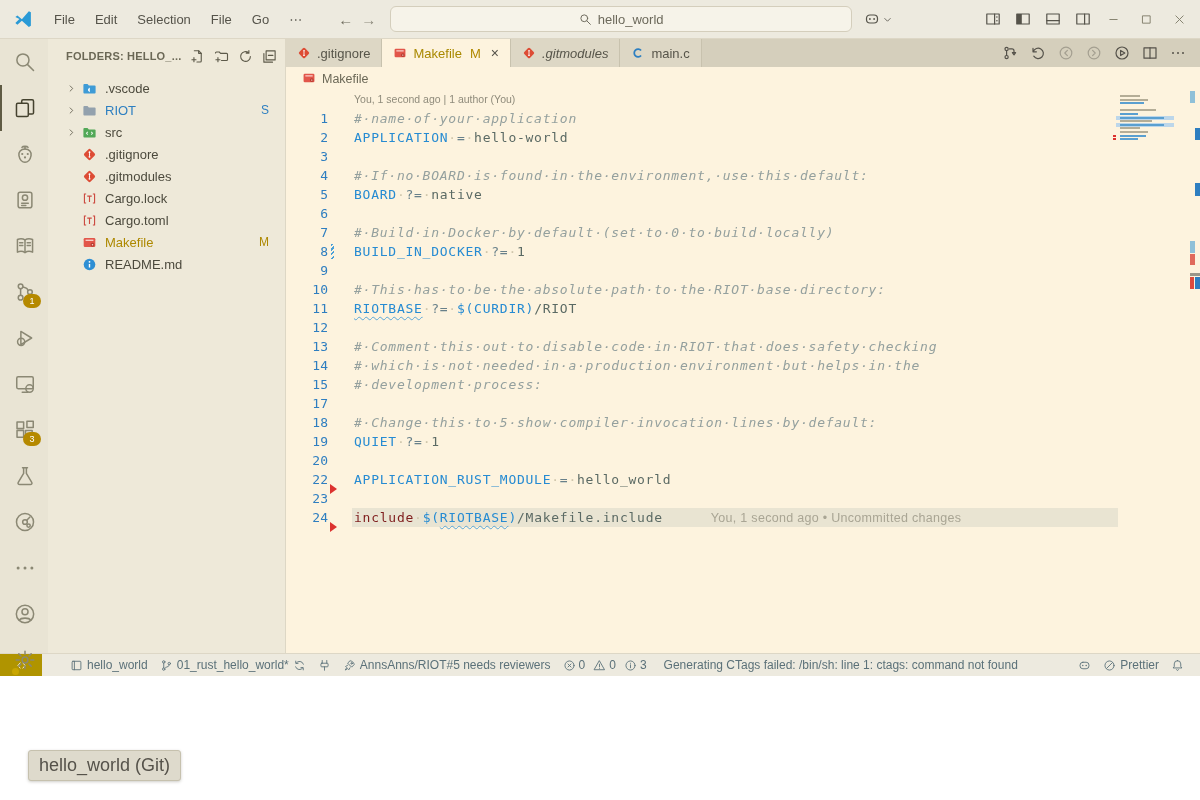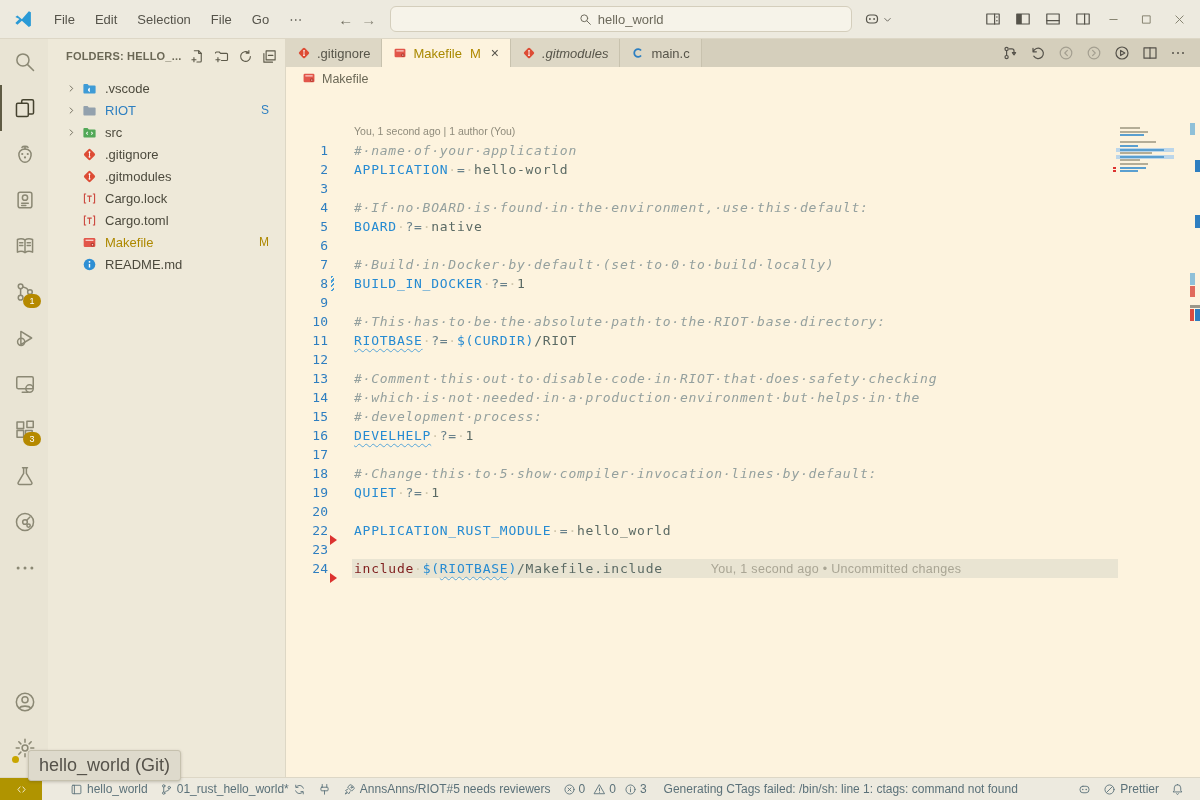--- a/index.html
+++ b/index.html
@@ -1,18 +1,18 @@
 <!DOCTYPE html>
 <html><head>
 <meta charset="utf-8">
 <style>
   html,body{margin:0;padding:0;}
   body{width:1200px;height:800px;overflow:hidden;font-family:"Liberation Sans",sans-serif;
        -webkit-font-smoothing:antialiased;}
-  .app{position:relative;width:1200px;height:800px;background:#fdf3de;display:flex;flex-direction:column;}
+  .app{position:relative;width:1200px;height:676px;background:#fdf3de;display:flex;flex-direction:column;}
 
   
   .titlebar{height:38px;background:#edeadf;display:flex;align-items:center;border-bottom:1px solid #ddd7c6;
             color:#55534a;font-size:13px;flex:0 0 38px;}
   .logo{width:46px;display:flex;justify-content:center;}
   .menus{display:flex;gap:4px;}
   .menu-item{padding:4px 8px;border-radius:5px;cursor:default;}
   .nav-arrows{display:flex;gap:8px;margin:0 14px 0 28px;font-size:15px;color:#6e6b5d;}
   .navbtn{cursor:default;}
   .searchbox{flex:0 0 460px;height:24px;background:#f6f3e9;border:1px solid #d4cebc;border-radius:6px;
@@ -68,21 +68,21 @@
   .tab.preview .tab-label{font-style:italic;}
   .tab-dirty{color:#b08800;margin-left:2px;}
   .tab-close{color:#55524a;margin-left:4px;font-size:14px;line-height:1;}
   .tab-actions{margin-left:auto;display:flex;align-items:center;gap:12px;padding-right:14px;color:#55524a;}
   .tab-actions .disabled{opacity:.38;}
 
   .breadcrumb{height:24px;display:flex;align-items:center;gap:6px;padding-left:16px;font-size:12.5px;color:#6b6857;flex:0 0 24px;}
   .breadcrumb .fic{width:14px;height:14px;}
 
   
-  .code-region{position:relative;flex:1;overflow:hidden;background:#fdf3de;margin-top:32px;}
+  .code-region{position:relative;flex:1;overflow:hidden;background:#fdf3de;}
   .codelens{position:absolute;left:68px;top:2px;font-size:10.5px;color:#8f8b7b;}
   .code-lines{position:absolute;left:0;top:18px;right:0;}
   .crow{height:19px;display:flex;align-items:center;position:relative;}
   .cur-band{position:absolute;left:66px;right:82px;top:0;bottom:0;background:#e9e4d2;}
   .ln{width:42px;text-align:right;font-family:"DejaVu Sans Mono",monospace;font-size:13px;color:#2e7ec0;flex:0 0 42px;position:relative;z-index:1;}
   .deco{width:26px;flex:0 0 26px;position:relative;z-index:1;height:100%;}
   .deco-m{position:absolute;left:3px;top:2px;width:3px;height:15px;
           background:repeating-linear-gradient(135deg,#4aa0d8 0 1.6px,rgba(0,0,0,0) 1.6px 3.4px);}
   .deco-d{position:absolute;left:2px;bottom:-5px;width:0;height:0;border-top:5px solid transparent;
           border-bottom:5px solid transparent;border-left:7px solid #dc322f;}
@@ -637,25 +637,20 @@
               <div class="ln">14</div>
               <div class="deco"></div>
               <div class="ltext"><span class="t-c">#·which·is·not·needed·in·a·production·environment·but·helps·in·the</span></div>
             </div>
             <div class="crow">
               <div class="ln">15</div>
               <div class="deco"></div>
               <div class="ltext"><span class="t-c">#·development·process:</span></div>
             </div>
             <div class="crow">
-              <div class="ln">16</div>
-              <div class="deco"></div>
-              <div class="ltext"><span class="t-v sqg">DEVELHELP</span><span class="t-w">·</span><span class="t-o">?=</span><span class="t-w">·</span><span class="t-l">1</span></div>
-            </div>
-            <div class="crow">
               <div class="ln">17</div>
               <div class="deco"></div>
               <div class="ltext"></div>
             </div>
             <div class="crow">
               <div class="ln">18</div>
               <div class="deco"></div>
               <div class="ltext"><span class="t-c">#·Change·this·to·5·show·compiler·invocation·lines·by·default:</span></div>
             </div>
             <div class="crow">

